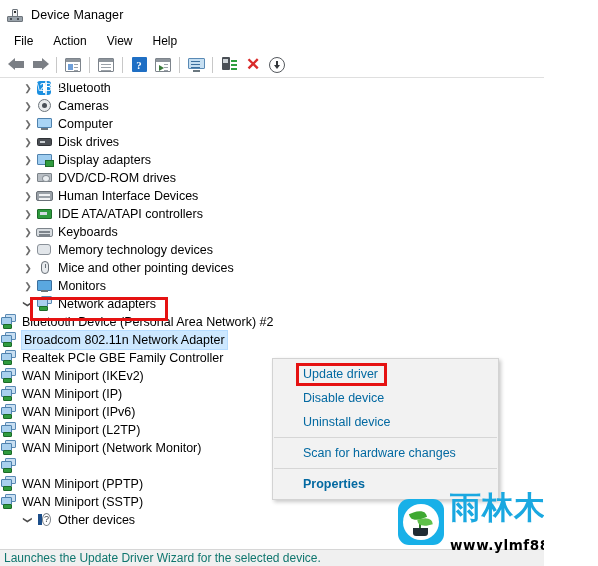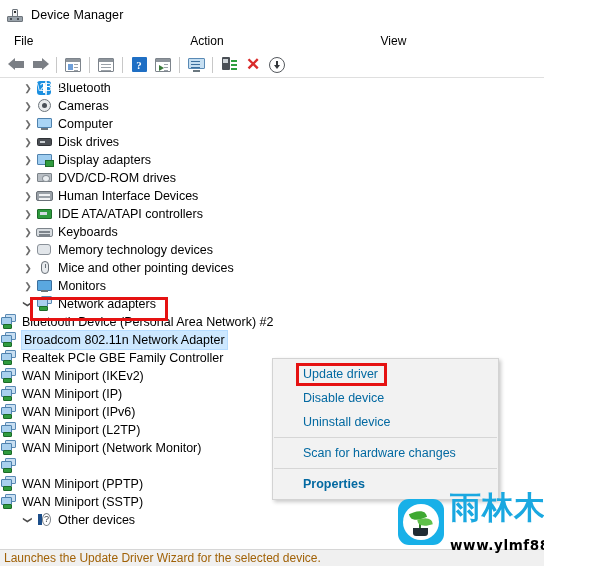--- a/index.html
+++ b/index.html
@@ -46,21 +46,20 @@
   #title-text {
     font-size: 12.5px; color: #000000; letter-spacing: .1px;
   }
 
   
   #menubar {
     position: absolute; left: 0; top: 30px; width: 598px; height: 22px;
     background: #ffffff;
     display: flex; align-items: center;
     padding-left: 4px;
-    justify-content: space-between;
   }
   .menu-item {
     font-size: 12px; color: #000000;
     padding: 2px 10px;
     cursor: default;
     white-space: nowrap;
   }
 
   
   #toolbar {
@@ -345,21 +344,21 @@
     height: 1px; background: #d6d6d6; margin: 3px 1px;
   }
 
   
   #statusbar {
     position: absolute; left: 0; bottom: 0; width: 598px; height: 17px;
     background: #f0f0f0;
     border-top: 1px solid #d6d6d6;
     display: flex; align-items: center;
     padding-left: 4px;
-    font-size: 12px; color: #a16207;
+    font-size: 12px; color: #0f766e;
     white-space: nowrap;
   }
 
   
   #watermark {
     position: absolute; left: 398px; top: 494px;
     width: 196px; height: 56px;
     display: flex; align-items: center;
     z-index: 35;
     pointer-events: none;

